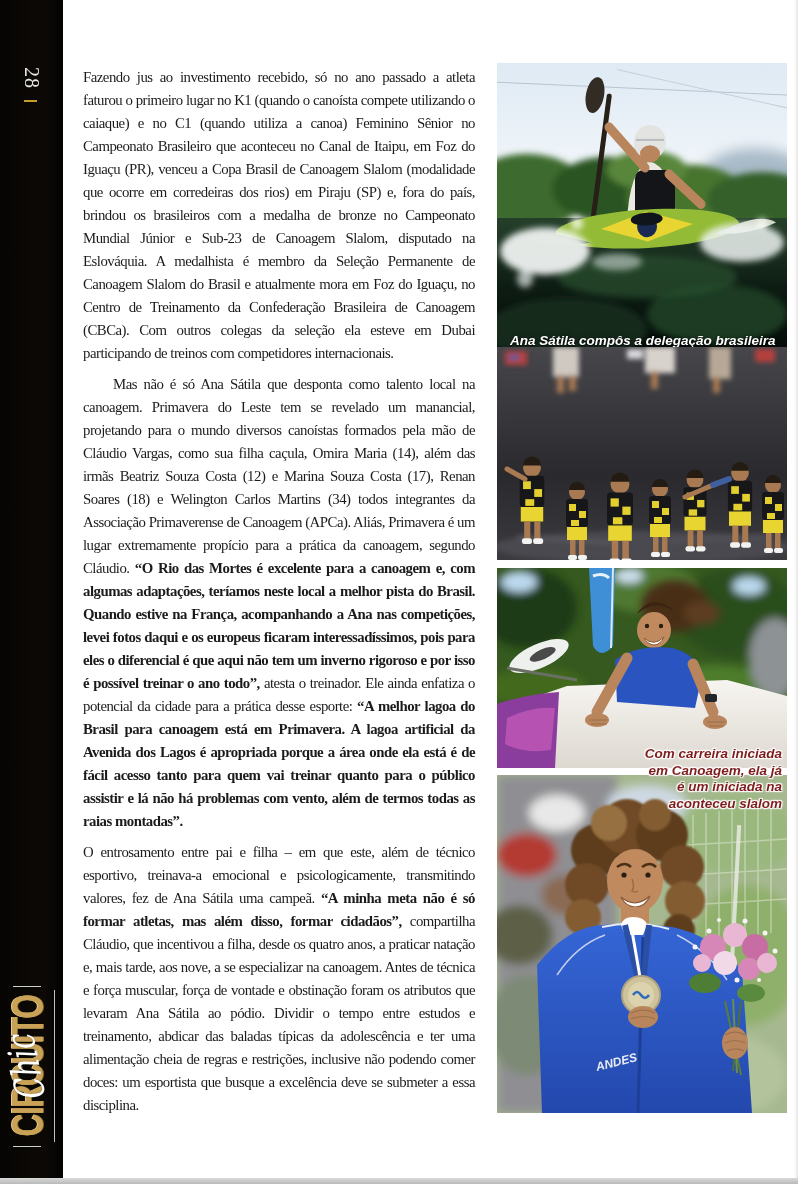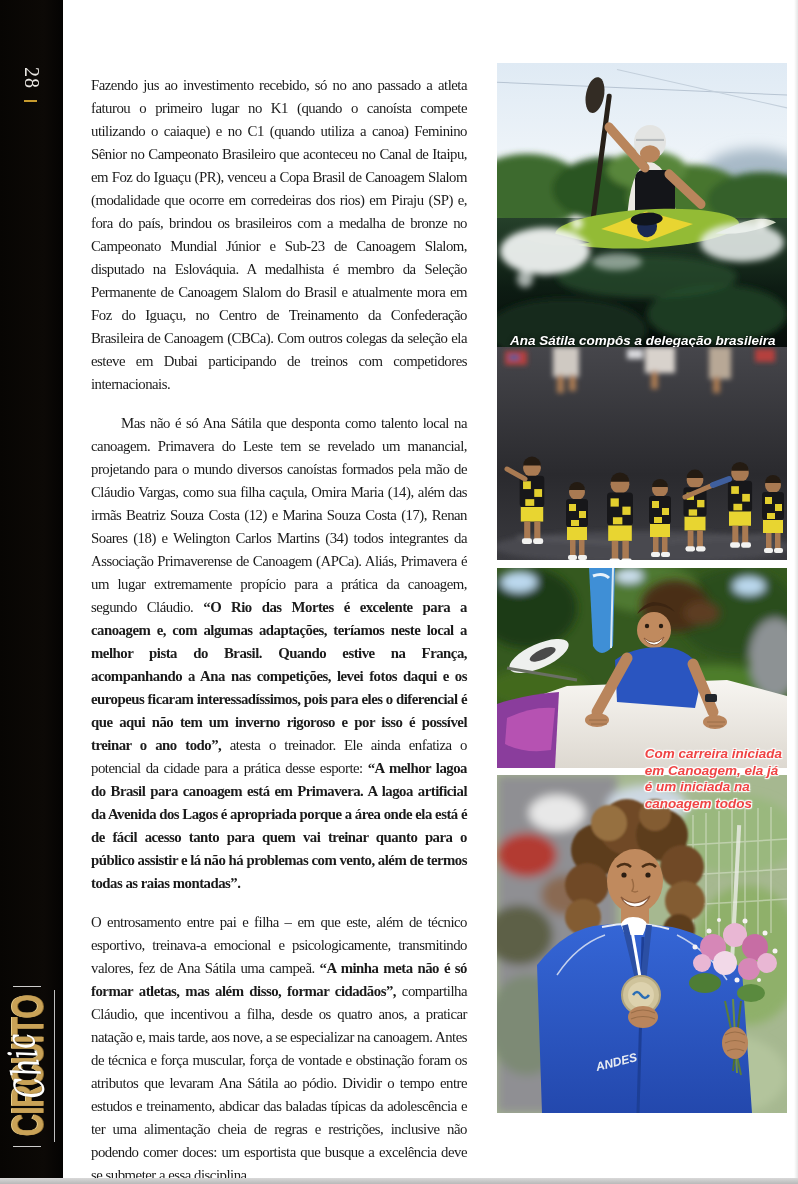--- a/index.html
+++ b/index.html
@@ -16,39 +16,39 @@
   .logo-main{font-family:"Liberation Sans",sans-serif;font-weight:700;font-size:44px;
              letter-spacing:-2px;color:#c9a257;text-shadow:0 1px 0 #8a6a2e, 0 -1px 0 #e8cd8a;}
   .logo-script{position:absolute;left:50%;top:50%;transform:translate(-50%,-56%) rotate(-8deg);
                font-family:"DejaVu Serif",serif;font-style:italic;font-size:40px;color:#ffffff;
                text-shadow:0 0 2px rgba(0,0,0,.35);}
   .logo-rule-v{position:absolute;left:54px;top:990px;width:1px;height:152px;background:rgba(255,255,255,.75);}
   .logo-rule-top{position:absolute;left:13px;top:986px;width:28px;height:1px;background:rgba(255,255,255,.8);}
   .logo-rule-bottom{position:absolute;left:13px;top:1146px;width:28px;height:1px;background:rgba(255,255,255,.8);}
   
   .article{position:absolute;left:75px;top:58px;width:408px;color:#1b1b1b;}
-  .body-p{margin:16px;text-align:justify;font-size:14.8px;line-height:23px;letter-spacing:-0.5px;}
+  .body-p{margin:8px;text-align:justify;font-size:14.8px;line-height:23px;letter-spacing:-0.5px;}
   .body-p.indent{text-indent:30px;}
   .body-p .bold{font-weight:700;}
   .section-heading{margin:29px 0 14px 0;font-family:"Liberation Serif",serif;font-weight:600;
                    font-size:19.5px;letter-spacing:0.2px;color:#bd9551;}
   
   .photo-col{position:absolute;left:497px;top:0;width:290px;height:1184px;}
   .photo{position:absolute;left:0;width:290px;margin:0;overflow:hidden;background:#ccc;}
   .photo svg{display:block;width:100%;height:100%;}
   .p1{top:63px;height:295px;}
   .p2{top:347px;height:213px;}
   .p3{top:568px;height:200px;}
   .p4{top:775px;height:338px;}
   .cap{font-family:"Liberation Sans",sans-serif;font-weight:700;font-style:italic;
        font-size:13.5px;line-height:16.5px;margin:0;}
   .cap span{display:block;}
   .cap-white{position:absolute;left:13px;bottom:9px;color:#ffffff;
              text-shadow:0 1px 2px rgba(0,0,0,.85),0 0 4px rgba(0,0,0,.5);}
-  .cap-dark{position:absolute;top:746px;right:5px;color:#ef4444;z-index:5;
+  .cap-dark{position:absolute;top:746px;right:5px;text-align:right;color:#7f1d1d;z-index:5;
             text-shadow:-1px -1px 1px #fff,1px -1px 1px #fff,-1px 1px 1px #fff,1px 1px 1px #fff,0 0 3px #fff;}
   
   .edge-bottom{position:absolute;left:0;right:0;bottom:0;height:6px;z-index:40;
                background:linear-gradient(#d9d9d9,#b9b9b9);}
   .edge-right{position:absolute;top:0;right:0;width:4px;height:100%;z-index:39;
               background:linear-gradient(90deg,rgba(0,0,0,0),rgba(0,0,0,.10));}
 </style>
 </head>
 <body>
 
@@ -350,19 +350,19 @@
           <ellipse cx="238" cy="268" rx="13" ry="16" fill="#b9855c"></ellipse>
           <path d="M228 260 q10 -6 20 0 M228 268 q10 -5 20 0 M230 276 q9 -4 17 0" stroke="#9a6e48" stroke-width="1.2" fill="none"></path>
         </g>
       </svg>
     </figure>
 
     <div class="cap cap-dark">
       <span>Com carreira iniciada</span>
       <span>em Canoagem, ela já</span>
       <span>é um iniciada na</span>
-      <span>canoagem todos</span>
+      <span>aconteceu slalom</span>
     </div>
   </section>
 
   <div class="edge-right"></div>
   <div class="edge-bottom"></div>
 </div>
 
 </body></html>

